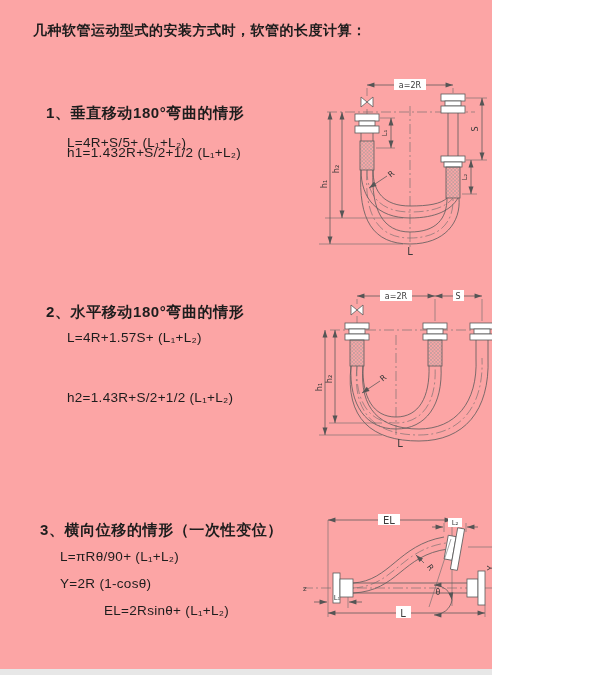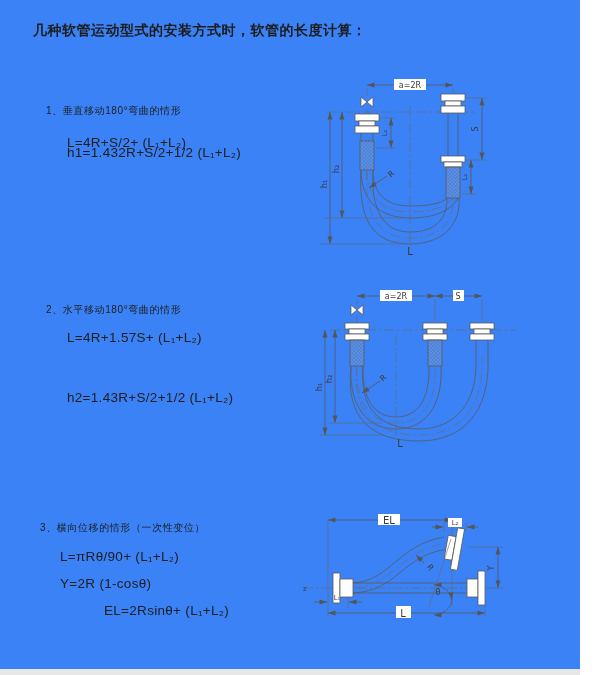--- a/index.html
+++ b/index.html
@@ -1,21 +1,21 @@
 <!DOCTYPE html>
 <html><head>
 <meta charset="utf-8">
 <style>
   html,body{margin:0;padding:0;background:#ffffff;}
   .page{
-    position:relative;width:580px;height:675px;background:#3b82f6;overflow:hidden;
+    position:relative;width:492px;height:675px;background:#fca5a5;overflow:hidden;
     font-family:"Liberation Sans","DejaVu Sans",sans-serif;color:#1d1d1d;
   }
   .doc-title{position:absolute;left:33px;top:22px;font-size:14px;font-weight:700;letter-spacing:.5px;}
-  .sec-heading{position:absolute;font-size:10px;font-weight:400;letter-spacing:.6px;}
+  .sec-heading{position:absolute;font-size:15px;font-weight:700;letter-spacing:.6px;}
   .formula{position:absolute;font-size:13.5px;font-weight:500;letter-spacing:.3px;}
   .diagram{position:absolute;}
   .dim{font-size:8px;fill:#3a3a3a;font-family:"DejaVu Sans",sans-serif;}
   .dim-lg{font-size:10px;fill:#3a3a3a;font-family:"DejaVu Sans",sans-serif;}
   .dim-sm{font-size:7px;fill:#3a3a3a;font-family:"DejaVu Sans",sans-serif;}
   .ln{stroke:#5a5a5a;stroke-width:.8;fill:none;}
   .thin{stroke:#6a6a6a;stroke-width:.6;fill:none;}
   .cl{stroke:#6a6a6a;stroke-width:.6;fill:none;stroke-dasharray:10 3 2 3;}
   .dimln{stroke:#555555;stroke-width:.75;fill:none;}
   .part{fill:#ffffff;stroke:#5a5a5a;stroke-width:.8;}
@@ -23,21 +23,21 @@
   .footer-strip{position:absolute;left:0;bottom:0;width:600px;height:6px;background:#e7e7e7;}
 </style>
 </head>
 <body>
 
 <div class="page">
 
   <div class="doc-title">几种软管运动型式的安装方式时，软管的长度计算：</div>
 
   <div class="sec-heading" style="left:46px;top:104px;">1、垂直移动180°弯曲的情形</div>
-  <div class="formula" style="left:67px;top:135px;">L=4R+S/2+ (L₁+L₂)</div>
+  <div class="formula" style="left:67px;top:135px;">L=4R+S/5+ (L₁+L₂)</div>
   <div class="formula" style="left:67px;top:145px;">h1=1.432R+S/2+1/2 (L₁+L₂)</div>
 
   <div class="sec-heading" style="left:46px;top:303px;">2、水平移动180°弯曲的情形</div>
   <div class="formula" style="left:67px;top:330px;">L=4R+1.57S+ (L₁+L₂)</div>
   <div class="formula" style="left:67px;top:384px;margin-top:6px;">h2=1.43R+S/2+1/2 (L₁+L₂)</div>
 
   <div class="sec-heading" style="left:40px;top:521px;">3、横向位移的情形（一次性变位）</div>
   <div class="formula" style="left:60px;top:549px;">L=πRθ/90+ (L₁+L₂)</div>
   <div class="formula" style="left:60px;top:576px;">Y=2R (1-cosθ)</div>
   <div class="formula" style="left:60px;top:603px;margin-left:44px;">EL=2Rsinθ+ (L₁+L₂)</div>

